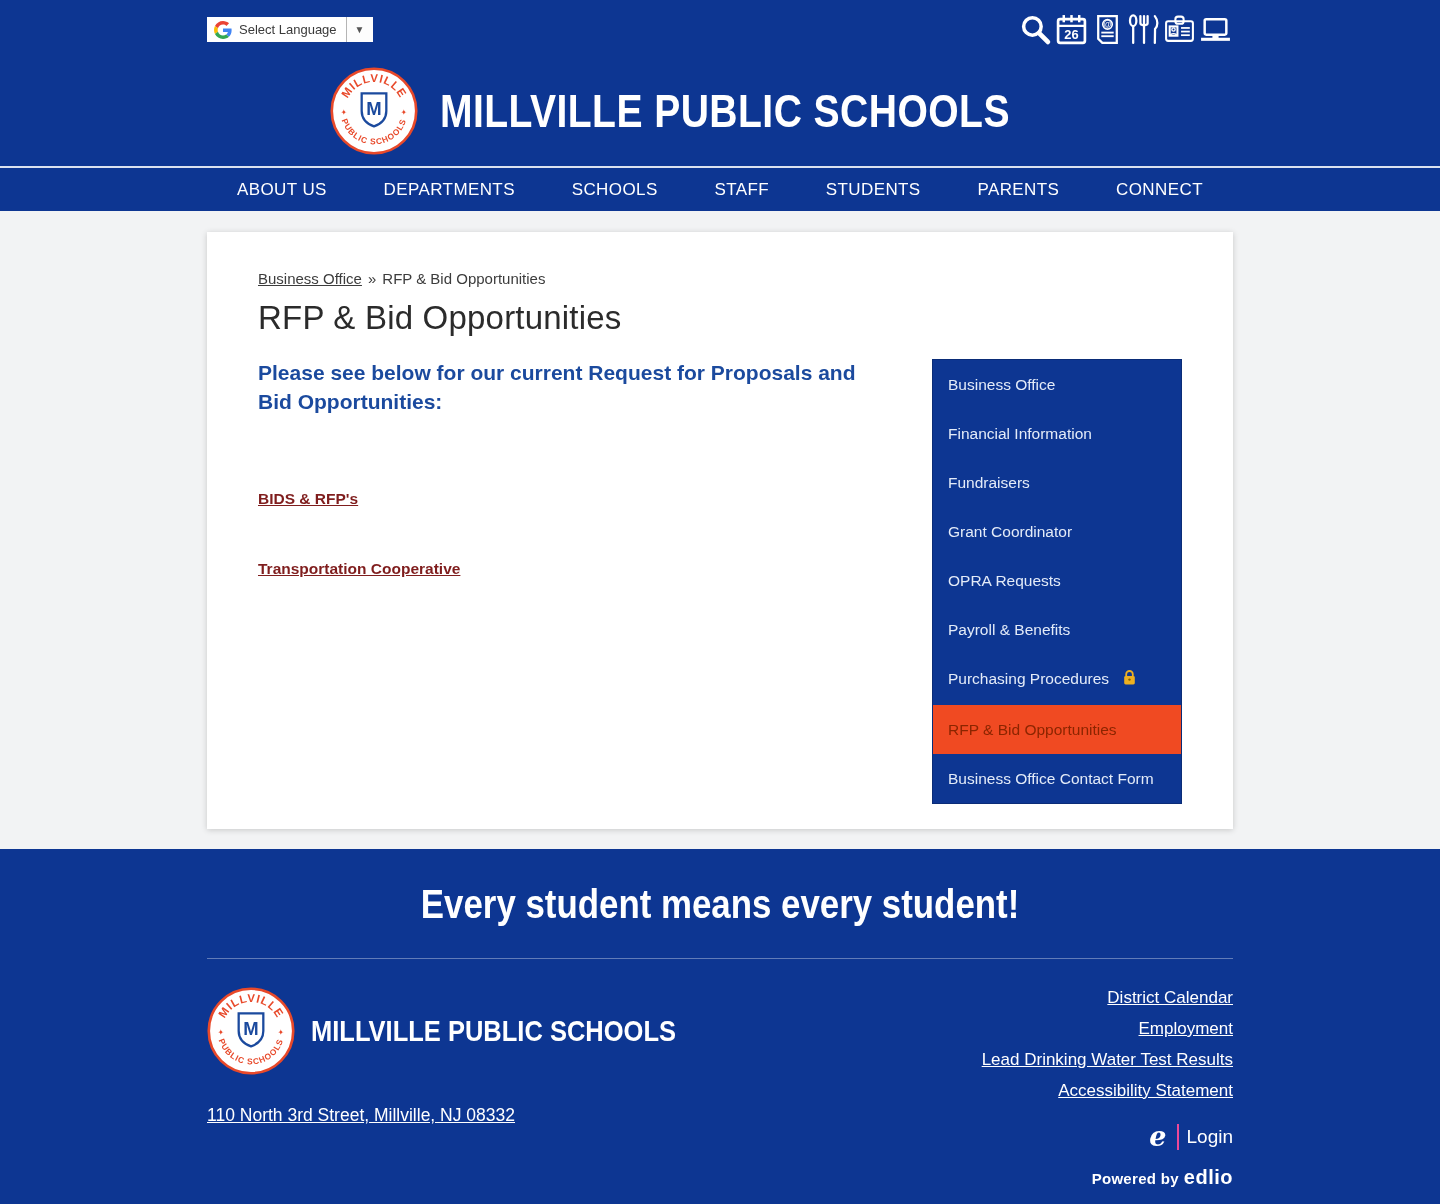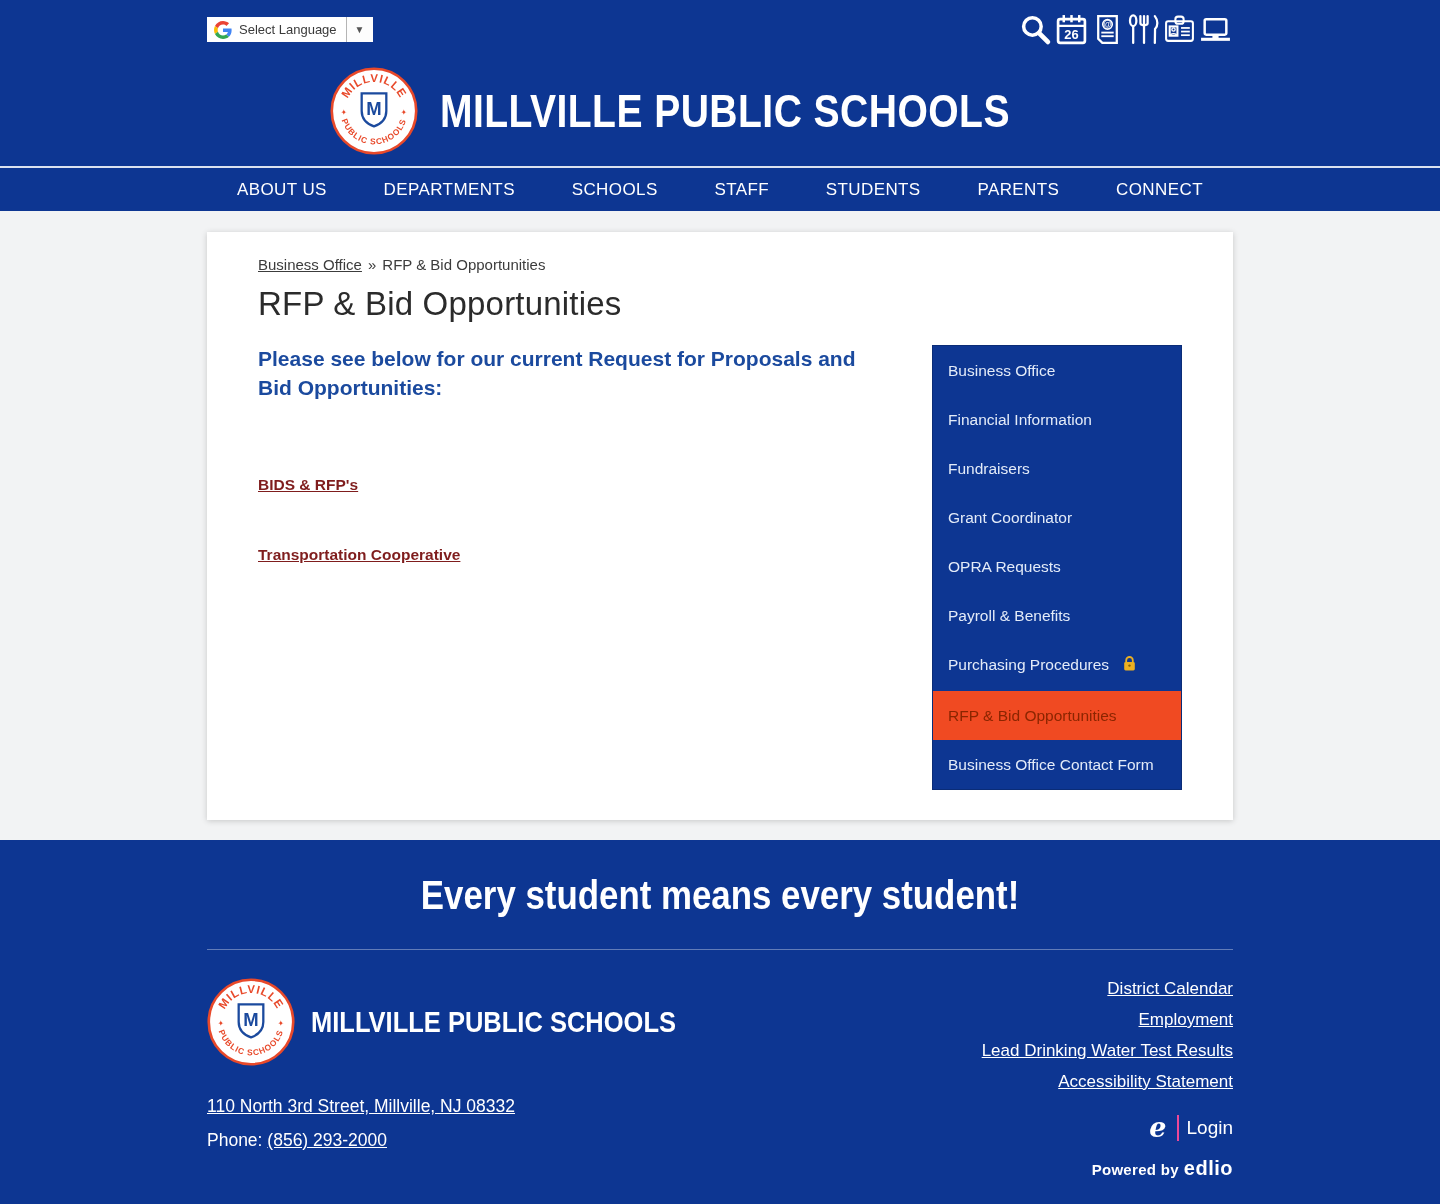--- a/index.html
+++ b/index.html
@@ -29,21 +29,21 @@
   .cond { display:inline-block; transform:scaleX(.85); transform-origin:left center; white-space:nowrap; }
   .cond-center { display:inline-block; transform:scaleX(.85); transform-origin:center; white-space:nowrap; }
 
   
   .mainnav { background:#0d3692; border-top:2px solid rgba(255,255,255,.85); height:45px; }
   .mainnav .nav-row { display:flex; justify-content:space-between; align-items:center; height:100%; padding:18px 30px; }
   .nav-link { color:#fff; font-size:17px; letter-spacing:.4px; text-decoration:none; cursor:pointer; }
 
   
   .page-wrap { padding:21px 0 20px; }
-  .card { background:#fff; box-shadow:0 1px 6px rgba(0,0,0,.18); min-height:588px; padding:24px 51px 25px; }
+  .card { background:#fff; box-shadow:0 1px 6px rgba(0,0,0,.18); min-height:588px; padding:38px 51px 25px; }
   .breadcrumb { font-size:15px; color:#3c3c3c; }
   .breadcrumb a { color:#3c3c3c; text-decoration:underline; cursor:pointer; }
   .breadcrumb .sep { margin:0 6px; }
   .page-title { font-size:33px; font-weight:400; color:#2b2b2b; margin-top:12px; letter-spacing:.2px; }
   .content-row { display:flex; margin-top:22px; }
   .content-left { flex:1; padding-right:45px; }
   .intro { font-size:21px; font-weight:700; color:#1b4a9e; line-height:1.38; max-width:645px; }
   .doc-link { display:inline-block; font-size:15.5px; font-weight:700; color:#7f1d1d; text-decoration:underline; cursor:pointer; }
   .doc-link.first { margin-top:73px; }
   .doc-link.second { margin-top:52px; }
@@ -239,24 +239,20 @@
             <textPath href="#arcBotF" startOffset="50%" text-anchor="middle">PUBLIC SCHOOLS</textPath>
           </text>
           <text x="12" y="54" font-size="9" fill="#e8492a">✦</text>
           <text x="80" y="54" font-size="9" fill="#e8492a">✦</text>
           <path d="M36 30 h28 v20 c0 9.5 -7 15 -14 17.5 c-7 -2.5 -14 -8 -14 -17.5 z" fill="#fff" stroke="#1b4a9e" stroke-width="2.6"></path>
           <text x="50" y="54.5" text-anchor="middle" font-size="21" font-weight="bold" fill="#1b4a9e">M</text>
         </svg>
         <div class="foot-title"><span class="cond">MILLVILLE PUBLIC SCHOOLS</span></div>
       </div>
       <a class="foot-address">110 North 3rd Street, Millville, NJ 08332</a>
-      <div class="foot-phone">
-        <span>Phone:</span>
-        <a>(856) 293-2000</a>
-      </div>
     </div>
     <div class="foot-right">
       <a class="foot-link">District Calendar</a>
       <a class="foot-link">Employment</a>
       <a class="foot-link">Lead Drinking Water Test Results</a>
       <a class="foot-link">Accessibility Statement</a>
       <div class="login-row">
         <span class="edlio-e">e</span>
         <span class="login-label">Login</span>
       </div>

